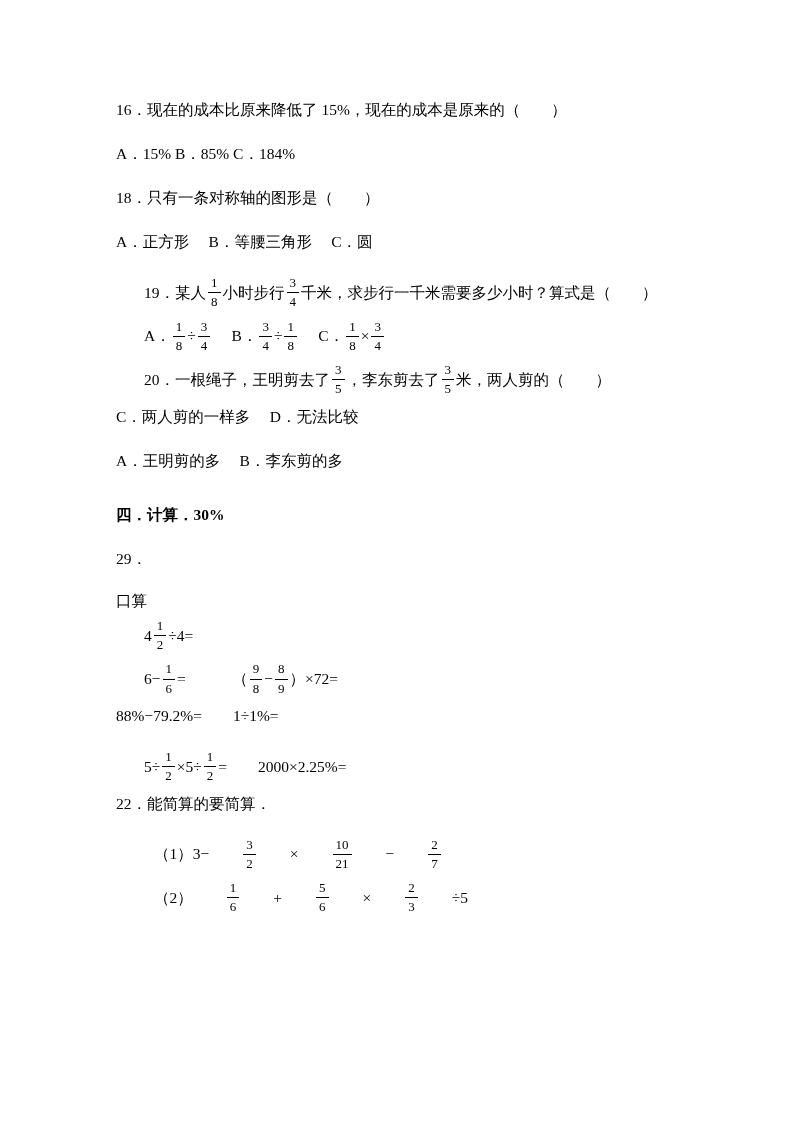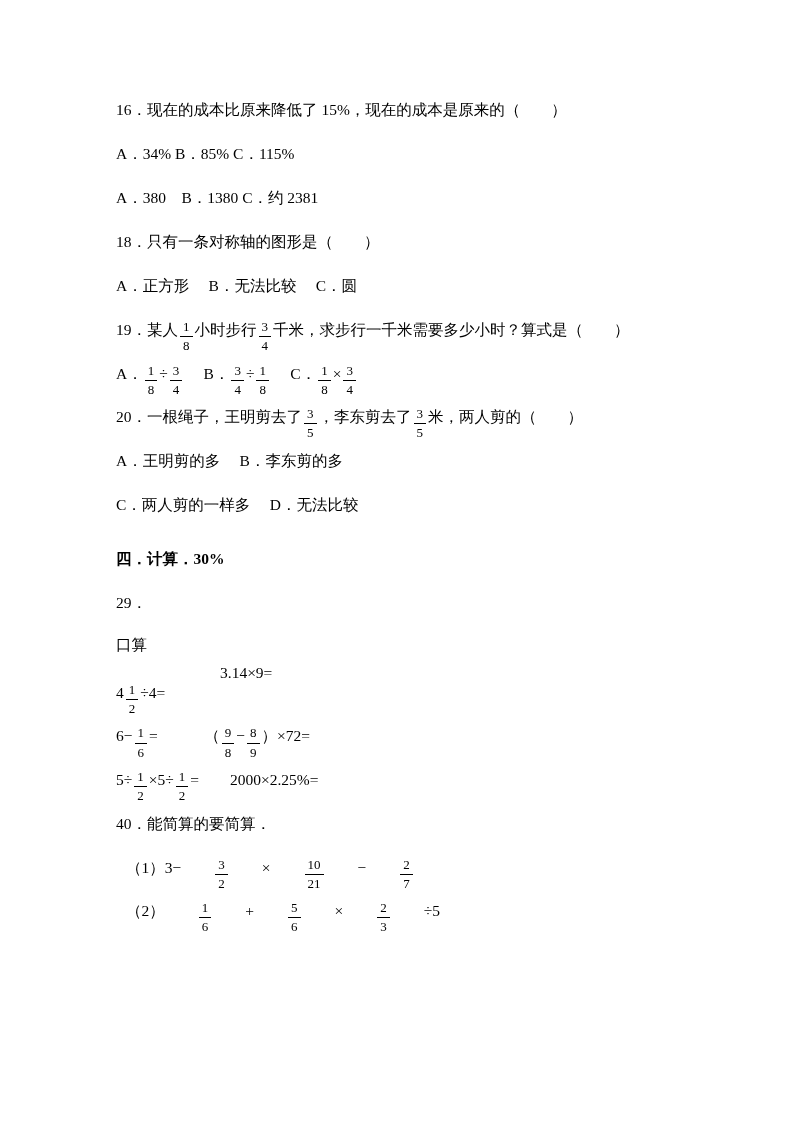--- a/index.html
+++ b/index.html
@@ -17,22 +17,24 @@
     font-size: 15.5px;
     color: #000000;
     line-height: 20px;
   }
   .line {
     margin-bottom: 24px;
     white-space: pre-wrap;
   }
   .line.has-frac {
     display: flex;
+    align-items: center;
     flex-wrap: wrap;
     margin-bottom: 10px;
+    margin-left: 28px;
   }
   .line .run {
     white-space: pre-wrap;
   }
   .frac {
     display: inline-flex;
     flex-direction: column;
     align-items: center;
     vertical-align: middle;
     margin: 0 2px;
@@ -52,32 +54,31 @@
   [data-name="line-oral-label"]     { margin-bottom: 8px; }
   [data-name="line-oral-row-a"]     { padding-left: 104px; margin-bottom: 0; }
   [data-name="line-q22-item-1"],
   [data-name="line-q22-item-2"]     { padding-left: 10px; gap: 32px; }
 </style>
 </head>
 <body>
 
 <div class="page" data-name="document-page">
     <div class="line" data-name="line-q16-stem"><span class="run" data-name="text-run">16．现在的成本比原来降低了 15%，现在的成本是原来的（　　）</span></div>
-    <div class="line" data-name="line-q16-options"><span class="run" data-name="text-run">A．34% B．85% C．115%</span></div>
-    <div class="line" data-name="line-q17-options"><span class="run" data-name="text-run">A．380　B．1380 C．约 2381</span></div>
+    <div class="line" data-name="line-q16-options"><span class="run" data-name="text-run">A．15% B．85% C．184%</span></div>
     <div class="line" data-name="line-q18-stem"><span class="run" data-name="text-run">18．只有一条对称轴的图形是（　　）</span></div>
-    <div class="line" data-name="line-q18-options"><span class="run" data-name="text-run">A．正方形　 B．无法比较　 C．圆</span></div>
+    <div class="line" data-name="line-q18-options"><span class="run" data-name="text-run">A．正方形　 B．等腰三角形　 C．圆</span></div>
     <div class="line has-frac" data-name="line-q19-stem"><span class="run" data-name="text-run">19．某人</span><span class="frac" data-name="fraction"><span class="num" data-name="fraction-numerator">1</span><span class="den" data-name="fraction-denominator">8</span></span><span class="run" data-name="text-run">小时步行</span><span class="frac" data-name="fraction"><span class="num" data-name="fraction-numerator">3</span><span class="den" data-name="fraction-denominator">4</span></span><span class="run" data-name="text-run">千米，求步行一千米需要多少小时？算式是（　　）</span></div>
     <div class="line has-frac" data-name="line-q19-options"><span class="run" data-name="text-run">A．</span><span class="frac" data-name="fraction"><span class="num" data-name="fraction-numerator">1</span><span class="den" data-name="fraction-denominator">8</span></span><span class="run" data-name="text-run">÷</span><span class="frac" data-name="fraction"><span class="num" data-name="fraction-numerator">3</span><span class="den" data-name="fraction-denominator">4</span></span><span class="run" data-name="text-run">　 B．</span><span class="frac" data-name="fraction"><span class="num" data-name="fraction-numerator">3</span><span class="den" data-name="fraction-denominator">4</span></span><span class="run" data-name="text-run">÷</span><span class="frac" data-name="fraction"><span class="num" data-name="fraction-numerator">1</span><span class="den" data-name="fraction-denominator">8</span></span><span class="run" data-name="text-run">　 C．</span><span class="frac" data-name="fraction"><span class="num" data-name="fraction-numerator">1</span><span class="den" data-name="fraction-denominator">8</span></span><span class="run" data-name="text-run">×</span><span class="frac" data-name="fraction"><span class="num" data-name="fraction-numerator">3</span><span class="den" data-name="fraction-denominator">4</span></span></div>
     <div class="line has-frac" data-name="line-q20-stem"><span class="run" data-name="text-run">20．一根绳子，王明剪去了</span><span class="frac" data-name="fraction"><span class="num" data-name="fraction-numerator">3</span><span class="den" data-name="fraction-denominator">5</span></span><span class="run" data-name="text-run">，李东剪去了</span><span class="frac" data-name="fraction"><span class="num" data-name="fraction-numerator">3</span><span class="den" data-name="fraction-denominator">5</span></span><span class="run" data-name="text-run">米，两人剪的（　　）</span></div>
+    <div class="line" data-name="line-q20-options-cd"><span class="run" data-name="text-run">C．两人剪的一样多　 D．无法比较</span></div>
     <div class="line" data-name="line-q20-options-ab"><span class="run" data-name="text-run">A．王明剪的多　 B．李东剪的多</span></div>
-    <div class="line" data-name="line-q20-options-cd"><span class="run" data-name="text-run">C．两人剪的一样多　 D．无法比较</span></div>
     <div class="line" data-name="line-section-header"><span class="run" data-name="text-run">四．计算．30%</span></div>
     <div class="line" data-name="line-q21-number"><span class="run" data-name="text-run">29．</span></div>
     <div class="line" data-name="line-oral-label"><span class="run" data-name="text-run">口算</span></div>
-    <div class="line" data-name="line-oral-row-a"><span class="run" data-name="text-run">3.14×9=</span></div>
     <div class="line has-frac" data-name="line-oral-row-b"><span class="run" data-name="text-run">4</span><span class="frac" data-name="fraction"><span class="num" data-name="fraction-numerator">1</span><span class="den" data-name="fraction-denominator">2</span></span><span class="run" data-name="text-run">÷4=</span></div>
     <div class="line has-frac" data-name="line-oral-row-c"><span class="run" data-name="text-run">6−</span><span class="frac" data-name="fraction"><span class="num" data-name="fraction-numerator">1</span><span class="den" data-name="fraction-denominator">6</span></span><span class="run" data-name="text-run">=　　　（</span><span class="frac" data-name="fraction"><span class="num" data-name="fraction-numerator">9</span><span class="den" data-name="fraction-denominator">8</span></span><span class="run" data-name="text-run">−</span><span class="frac" data-name="fraction"><span class="num" data-name="fraction-numerator">8</span><span class="den" data-name="fraction-denominator">9</span></span><span class="run" data-name="text-run">）×72=</span></div>
+    <div class="line" data-name="line-oral-row-d"><span class="run" data-name="text-run">88%−79.2%=　　1÷1%=</span></div>
     <div class="line has-frac" data-name="line-oral-row-e"><span class="run" data-name="text-run">5÷</span><span class="frac" data-name="fraction"><span class="num" data-name="fraction-numerator">1</span><span class="den" data-name="fraction-denominator">2</span></span><span class="run" data-name="text-run">×5÷</span><span class="frac" data-name="fraction"><span class="num" data-name="fraction-numerator">1</span><span class="den" data-name="fraction-denominator">2</span></span><span class="run" data-name="text-run">=　　2000×2.25%=</span></div>
-    <div class="line" data-name="line-q22-stem"><span class="run" data-name="text-run">40．能简算的要简算．</span></div>
+    <div class="line" data-name="line-q22-stem"><span class="run" data-name="text-run">22．能简算的要简算．</span></div>
     <div class="line has-frac" data-name="line-q22-item-1"><span class="run" data-name="text-run">（1）3−</span><span class="frac" data-name="fraction"><span class="num" data-name="fraction-numerator">3</span><span class="den" data-name="fraction-denominator">2</span></span><span class="run" data-name="text-run">×</span><span class="frac" data-name="fraction"><span class="num" data-name="fraction-numerator">10</span><span class="den" data-name="fraction-denominator">21</span></span><span class="run" data-name="text-run">−</span><span class="frac" data-name="fraction"><span class="num" data-name="fraction-numerator">2</span><span class="den" data-name="fraction-denominator">7</span></span></div>
     <div class="line has-frac" data-name="line-q22-item-2"><span class="run" data-name="text-run">（2）</span><span class="frac" data-name="fraction"><span class="num" data-name="fraction-numerator">1</span><span class="den" data-name="fraction-denominator">6</span></span><span class="run" data-name="text-run">+</span><span class="frac" data-name="fraction"><span class="num" data-name="fraction-numerator">5</span><span class="den" data-name="fraction-denominator">6</span></span><span class="run" data-name="text-run">×</span><span class="frac" data-name="fraction"><span class="num" data-name="fraction-numerator">2</span><span class="den" data-name="fraction-denominator">3</span></span><span class="run" data-name="text-run">÷5</span></div>
   </div>
 
 </body></html>

